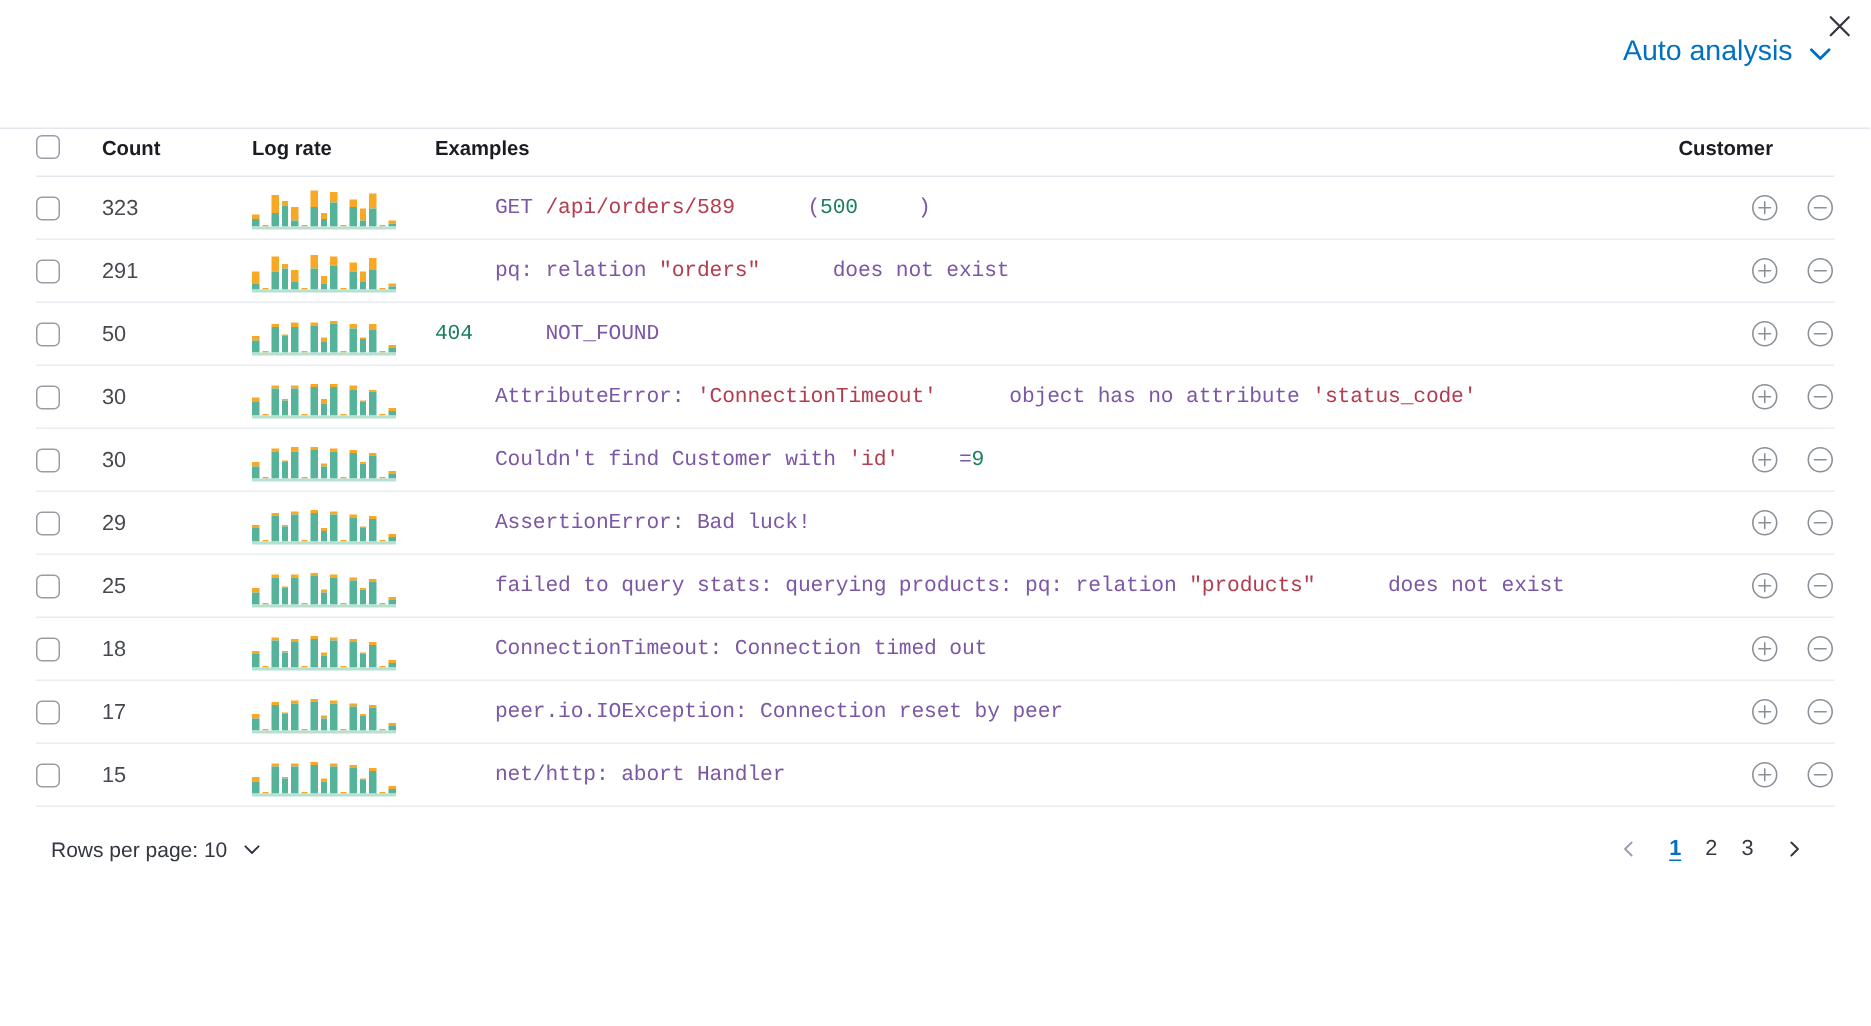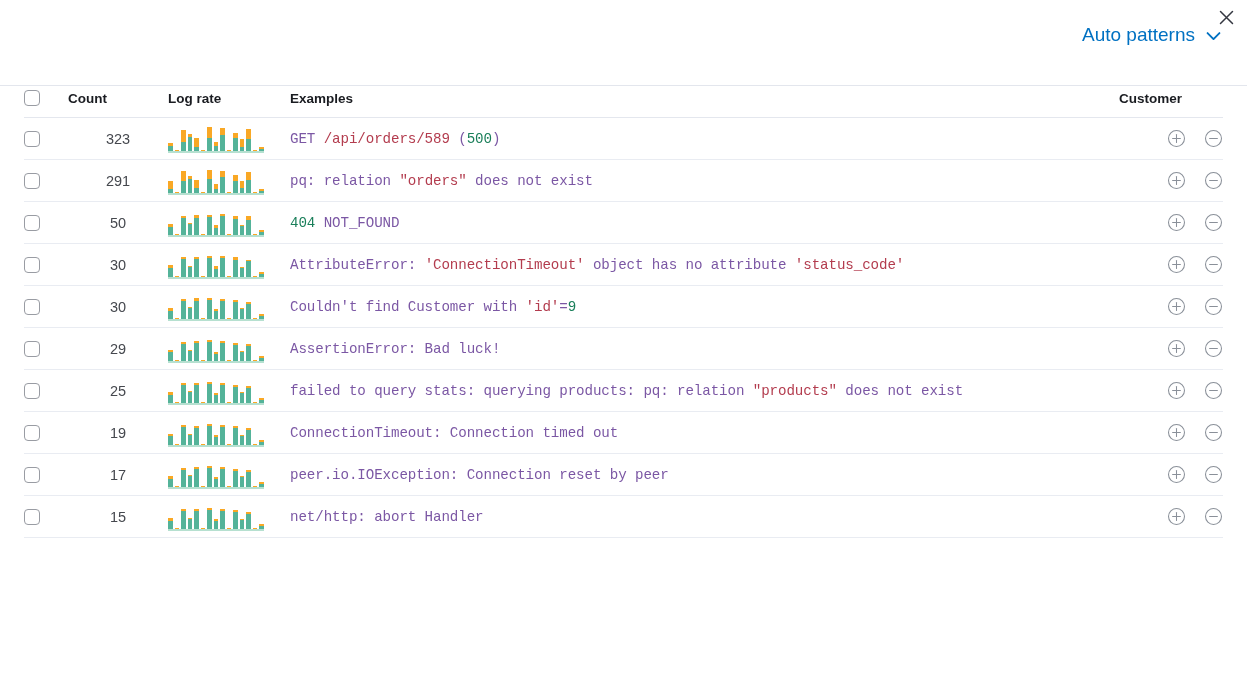--- a/index.html
+++ b/index.html
@@ -133,21 +133,20 @@
     display: block;
     cursor: pointer;
     padding: 0;
   }
   th .cb { margin-bottom: 1px; }
 
   .count-cell {
     font-size: 14.5px;
     color: #45484e;
     font-family: "Liberation Sans", sans-serif;
-    text-align: center;
   }
   th.th-count { padding-left: 0; }
 
   
   .spark {
     position: relative;
     width: 96px;
     height: 30px;
     display: block;
   }
@@ -182,21 +181,21 @@
   
   .example {
     font-family: "Liberation Mono", monospace;
     font-size: 14.2px;
     letter-spacing: -0.1px;
     white-space: nowrap;
     overflow: hidden;
     text-overflow: ellipsis;
     color: #7b57a4;
   }
-  .tok-plain { color: #7b57a4; }
+  .tok-plain { color: #7b57a4; margin-left: 40px; }
   .tok-str   { color: #b33c4e; }
   .tok-num   { color: #1a7f5a; }
 
   
   .actions-cell {
     text-align: right;
     white-space: nowrap;
     padding-right: 2px;
   }
   th.th-actions {
@@ -264,21 +263,21 @@
 <div class="flyout-header">
   <button class="close-btn" aria-label="Close">
     <svg width="15" height="15" viewBox="0 0 16 16">
       <path d="M1.6 1.6 L14.4 14.4 M14.4 1.6 L1.6 14.4" stroke="#343741" stroke-width="1.6" stroke-linecap="round" fill="none"></path>
     </svg>
   </button>
 
   <div class="header-row">
 
     <div class="header-right">
-      <span>Auto patterns</span>
+      <span>Auto analysis</span>
       <svg class="chev" width="19" height="19" viewBox="0 0 16 16">
         <path d="M3 6 L8 11 L13 6" stroke="#0071c2" stroke-width="1.6" fill="none" stroke-linecap="round" stroke-linejoin="round"></path>
       </svg>
     </div>
   </div>
 </div>
 
 <div class="flyout-body">
 
 
@@ -887,21 +886,21 @@
                 <path d="M10 5.9 V14.1" stroke="#8a9099" stroke-width="1.1" stroke-linecap="round"></path>
               </svg></button><button class="act-btn"><svg width="19" height="19" viewBox="0 0 20 20">
                 <circle cx="10" cy="10" r="8.4" fill="none" stroke="#8a9099" stroke-width="1.1"></circle>
                 <path d="M5.9 10 H14.1" stroke="#8a9099" stroke-width="1.1" stroke-linecap="round"></path>
               </svg></button></td>
         </tr>
         <tr>
           <td>
             <button class="cb"></button>
           </td>
-          <td class="count-cell">19</td>
+          <td class="count-cell">18</td>
           <td>
             <div class="spark">
               <div class="bars">
                 <div class="bar">
                   <div class="seg-top" style="height: 2px;"></div>
                   <div class="seg-bot" style="height: 9px;"></div>
                 </div>
                 <div class="bar">
                   <div class="seg-top" style="height: 1px;"></div>
                   <div class="seg-bot" style="height: 0px;"></div>
@@ -1138,13 +1137,35 @@
                 <path d="M5.9 10 H14.1" stroke="#8a9099" stroke-width="1.1" stroke-linecap="round"></path>
                 <path d="M10 5.9 V14.1" stroke="#8a9099" stroke-width="1.1" stroke-linecap="round"></path>
               </svg></button><button class="act-btn"><svg width="19" height="19" viewBox="0 0 20 20">
                 <circle cx="10" cy="10" r="8.4" fill="none" stroke="#8a9099" stroke-width="1.1"></circle>
                 <path d="M5.9 10 H14.1" stroke="#8a9099" stroke-width="1.1" stroke-linecap="round"></path>
               </svg></button></td>
         </tr>
       </tbody>
   </table>
 
+  <div class="table-footer">
+    <div class="rows-per-page">
+      <span>Rows per page: 10</span>
+      <svg width="14" height="14" viewBox="0 0 16 16">
+        <path d="M3 6 L8 11 L13 6" stroke="#343741" stroke-width="1.5" fill="none" stroke-linecap="round" stroke-linejoin="round"></path>
+      </svg>
+    </div>
+
+    <div class="pager" id="pager">
+      <button class="pager-arrow">
+        <svg width="14" height="14" viewBox="0 0 16 16">
+          <path d="M10 3 L5 8 L10 13" stroke="#98a2b3" stroke-width="1.5" fill="none" stroke-linecap="round" stroke-linejoin="round"></path>
+        </svg>
+      </button>
+      <span id="page-nums"><button class="page-num active">1</button><button class="page-num">2</button><button class="page-num">3</button></span>
+      <button class="pager-arrow">
+        <svg width="14" height="14" viewBox="0 0 16 16">
+          <path d="M6 3 L11 8 L6 13" stroke="#343741" stroke-width="1.5" fill="none" stroke-linecap="round" stroke-linejoin="round"></path>
+        </svg>
+      </button>
+    </div>
+  </div>
 </div>
 
 </body></html>

